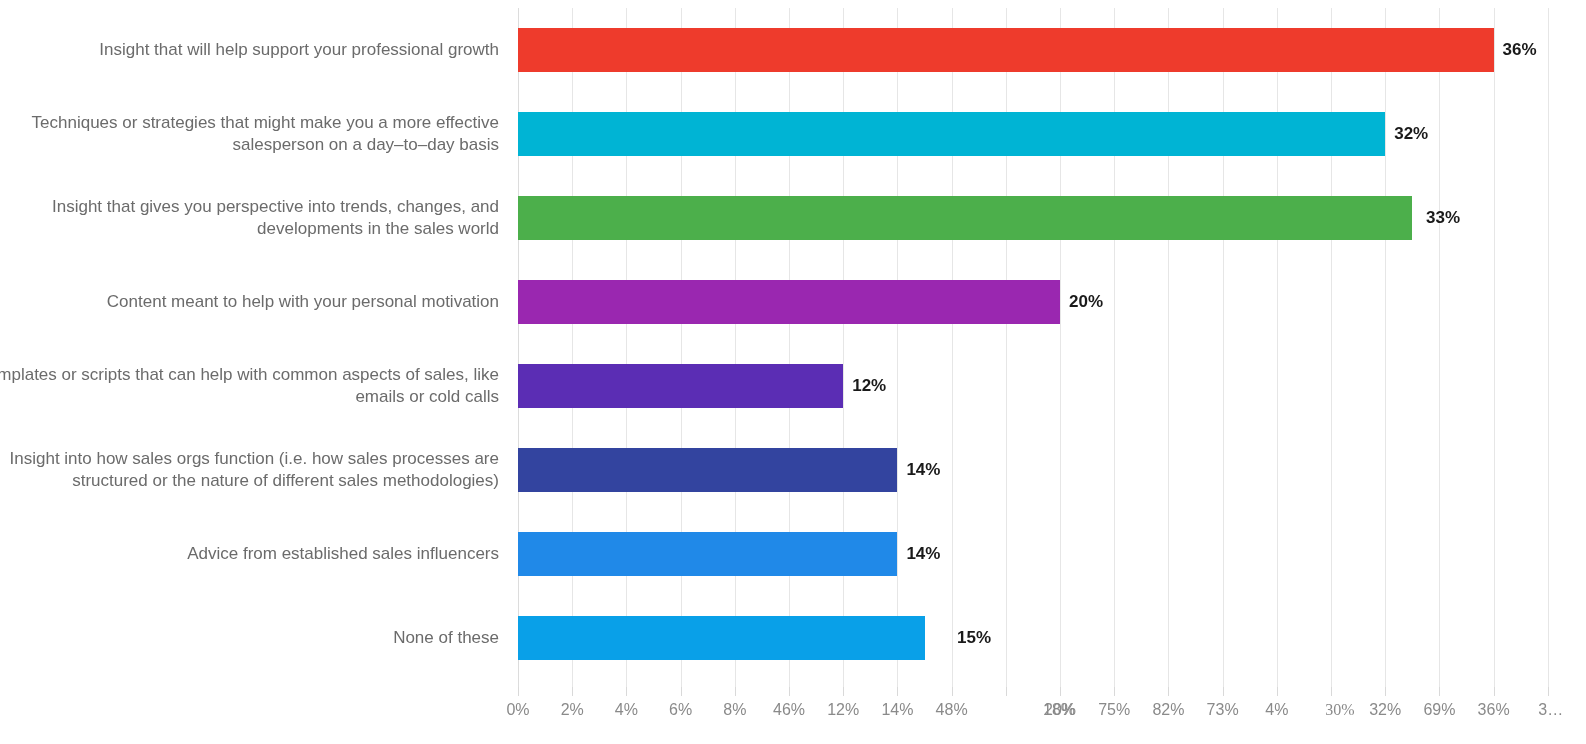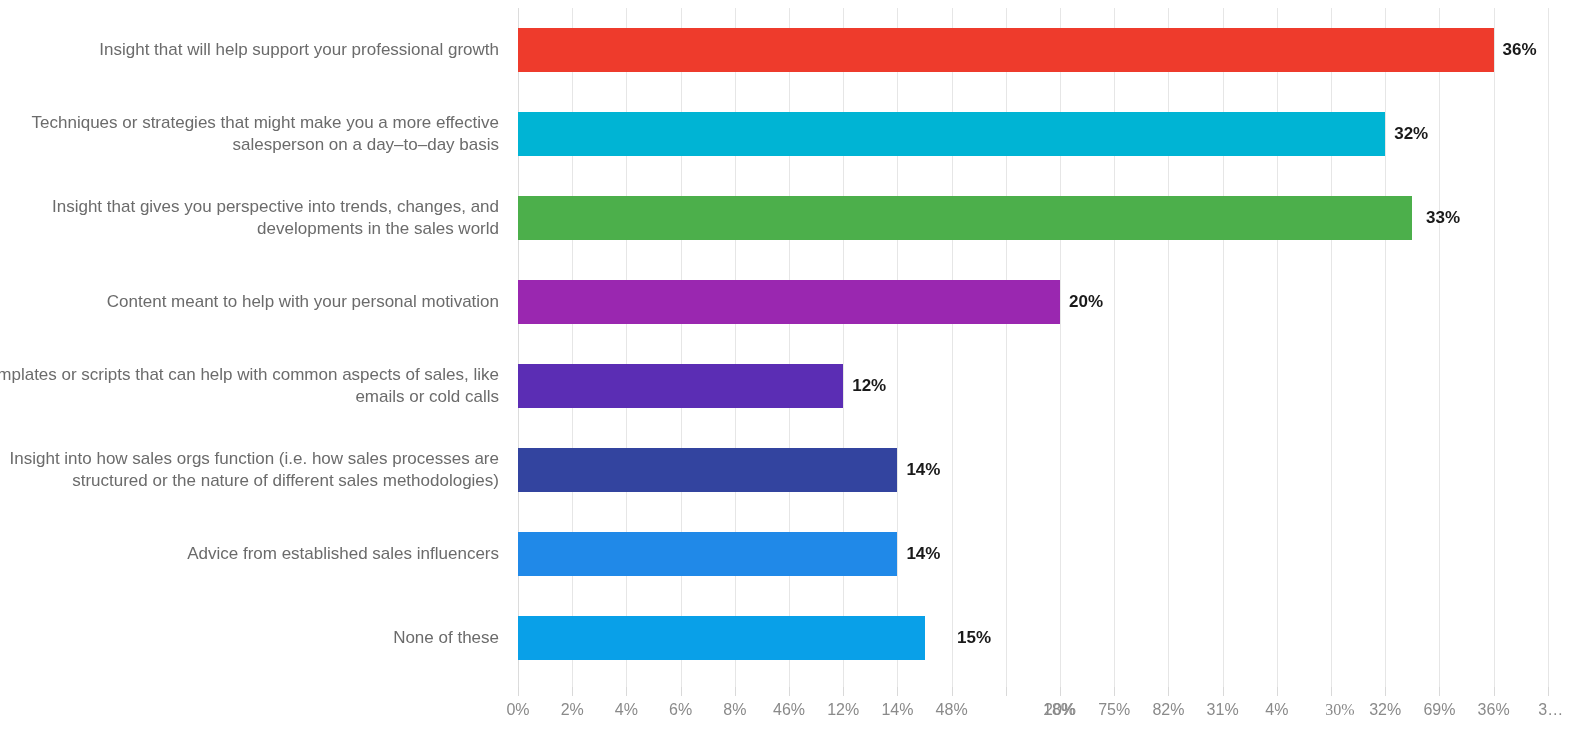--- a/index.html
+++ b/index.html
@@ -189,21 +189,21 @@
       <div class="tick-label" style="left: 951.6px;">48%</div>
       <div class="tick-mark" style="left: 1005.8px;"></div>
       <div class="tick-label" style="left: 1059px;">18%</div>
       <div class="tick-mark" style="left: 1060px;"></div>
       <div class="tick-label" style="left: 1060px;">20%</div>
       <div class="tick-mark" style="left: 1114.2px;"></div>
       <div class="tick-label" style="left: 1114.2px;">75%</div>
       <div class="tick-mark" style="left: 1168.4px;"></div>
       <div class="tick-label" style="left: 1168.4px;">82%</div>
       <div class="tick-mark" style="left: 1222.6px;"></div>
-      <div class="tick-label" style="left: 1222.6px;">31%</div>
+      <div class="tick-label" style="left: 1222.6px;">73%</div>
       <div class="tick-mark" style="left: 1276.8px;"></div>
       <div class="tick-label" style="left: 1276.8px;">4%</div>
       <div class="tick-mark" style="left: 1331px;"></div>
       <div class="tick-label" style="left: 1340px; font-family: Liberation Serif, serif;">30%</div>
       <div class="tick-mark" style="left: 1385.2px;"></div>
       <div class="tick-label" style="left: 1385.2px;">32%</div>
       <div class="tick-mark" style="left: 1439.4px;"></div>
       <div class="tick-label" style="left: 1439.4px;">69%</div>
       <div class="tick-mark" style="left: 1493.6px;"></div>
       <div class="tick-label" style="left: 1493.6px;">36%</div>

